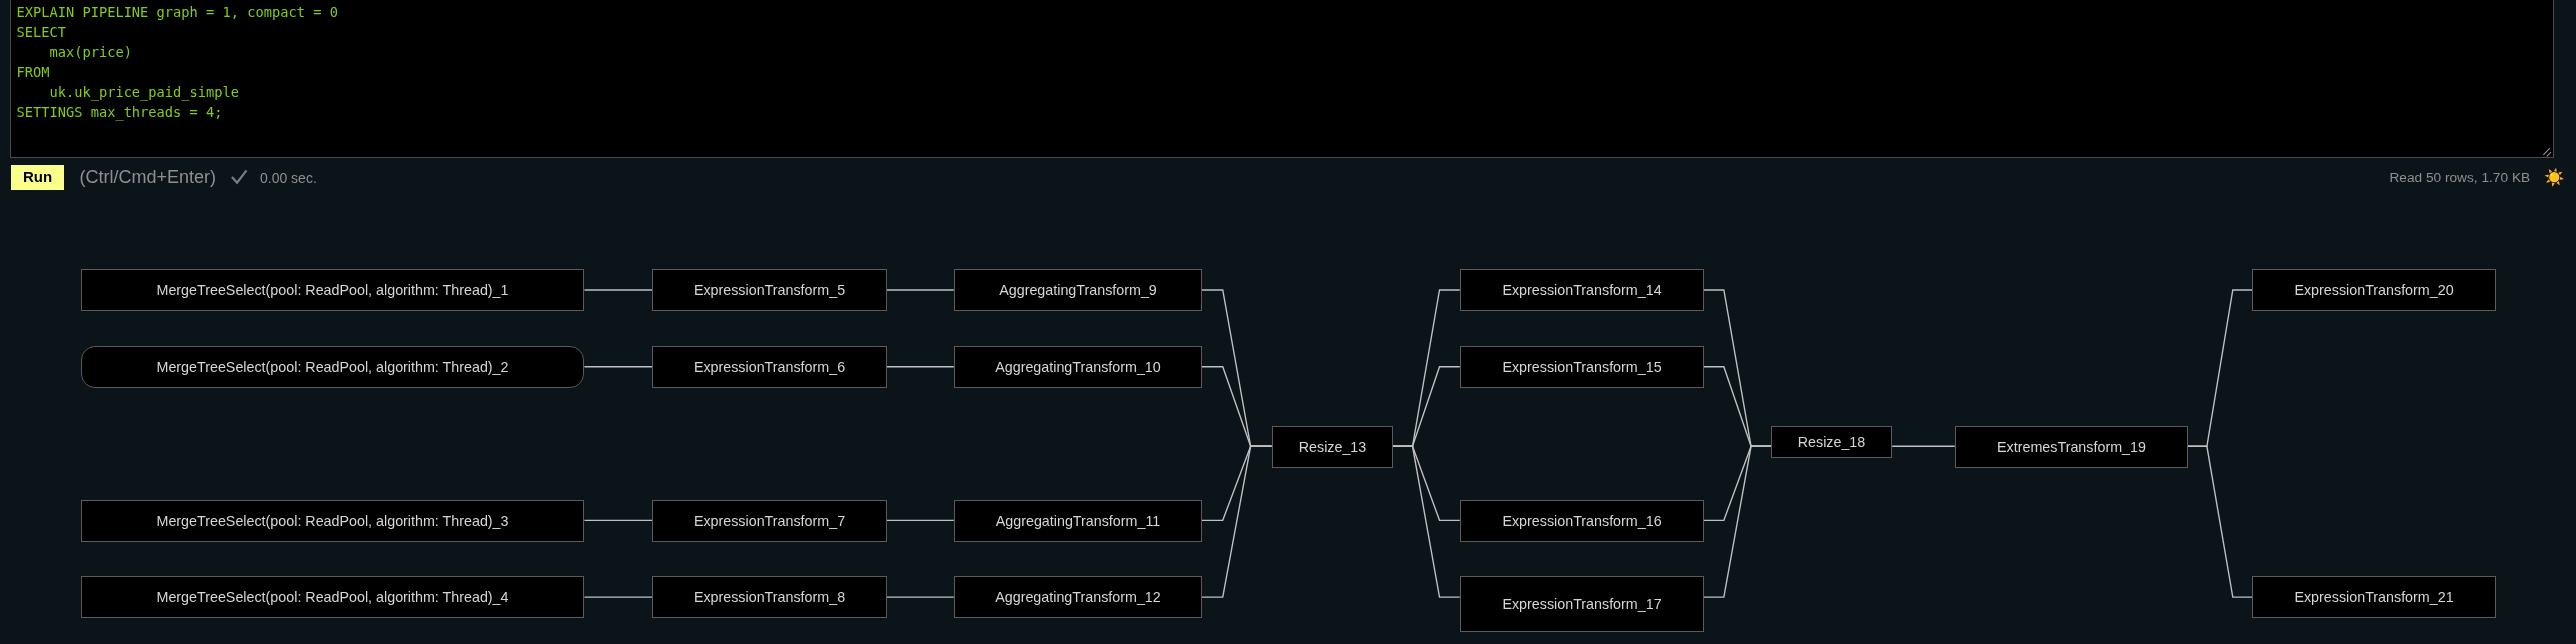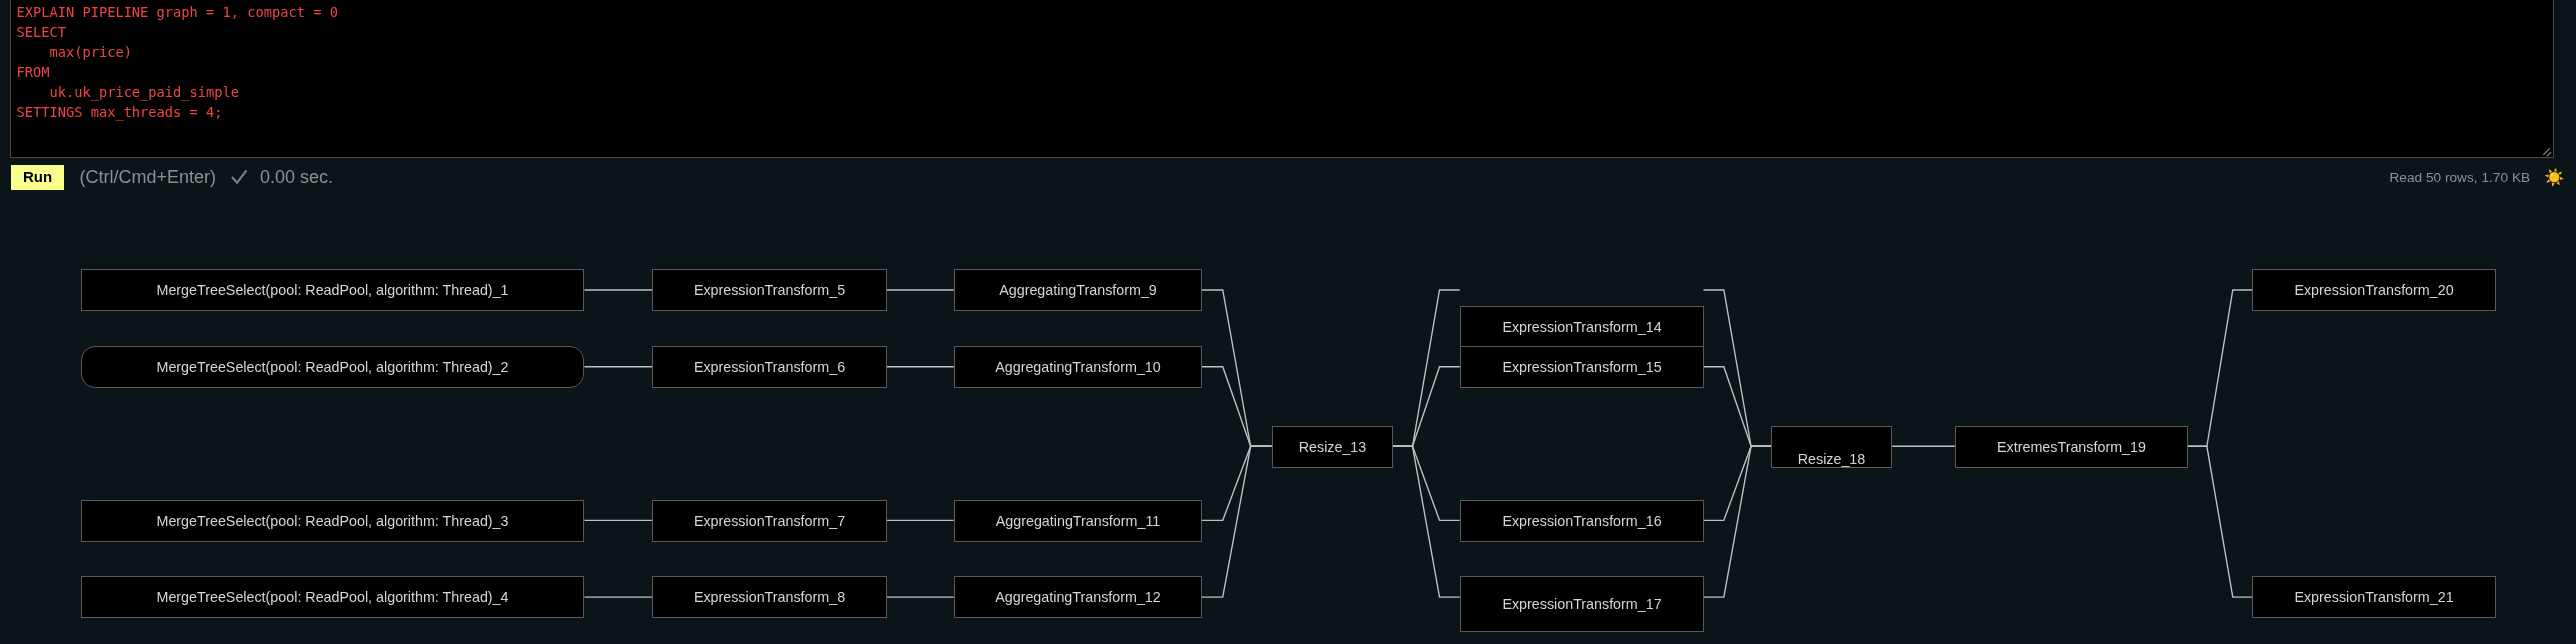--- a/index.html
+++ b/index.html
@@ -23,21 +23,21 @@
     top: 0px;
     width: 2544px;
     height: 158px;
   }
   #sql-editor {
     display: block;
     box-sizing: border-box;
     width: 100%;
     height: 100%;
     background: #000000;
-    color: #ef4444;
+    color: #84cc16;
     border: 1.1px solid #4a4a4a;
     border-top: none;
     outline: none;
     resize: none;
     padding: 2.2px 4.4px 4.4px 5.5px;
     font-family: "DejaVu Sans Mono", "Liberation Mono", monospace;
     font-size: 13.7px;
     line-height: 20px;
     white-space: pre;
     overflow: hidden;
@@ -89,21 +89,21 @@
     color: #8f8f8f;
   }
   #status-check {
     margin-left: 15.4px;
     width: 16.5px;
     height: 16.5px;
     display: inline-block;
   }
   #elapsed-time {
     margin-left: 12px;
-    font-size: 18px;
+    font-size: 14px;
     color: #8f8f8f;
   }
   #toolbar-right {
     margin-left: auto;
     margin-right: 11px;
     display: flex;
     align-items: center;
   }
   #read-stats {
     font-size: 13.7px;
@@ -239,33 +239,33 @@
       </div>
       <div class="graph-node" style="left: 954px; top: 283px; width: 248px; height: 42px; border-color: rgb(90, 90, 90);">
         <span>AggregatingTransform_11</span>
       </div>
       <div class="graph-node" style="left: 954px; top: 359px; width: 248px; height: 42px; border-color: rgb(90, 90, 90);">
         <span>AggregatingTransform_12</span>
       </div>
       <div class="graph-node" style="left: 1272px; top: 209px; width: 121px; height: 42px; border-color: rgb(90, 90, 90);">
         <span>Resize_13</span>
       </div>
-      <div class="graph-node" style="left: 1460px; top: 52px; width: 244px; height: 42px; border-color: rgb(90, 90, 90); margin-top: 37px;">
+      <div class="graph-node" style="left: 1460px; top: 52px; width: 244px; height: 42px; border-color: rgb(90, 90, 90);">
         <span>ExpressionTransform_14</span>
       </div>
       <div class="graph-node" style="left: 1460px; top: 129px; width: 244px; height: 42px; border-color: rgb(90, 90, 90);">
         <span>ExpressionTransform_15</span>
       </div>
       <div class="graph-node" style="left: 1460px; top: 283px; width: 244px; height: 42px; border-color: rgb(90, 90, 90);">
         <span>ExpressionTransform_16</span>
       </div>
       <div class="graph-node" style="left: 1460px; top: 359px; width: 244px; height: 56px; border-color: rgb(90, 90, 90);">
         <span>ExpressionTransform_17</span>
       </div>
-      <div class="graph-node" style="left: 1771px; top: 209px; width: 121px; height: 42px; border-color: rgb(90, 90, 90); align-items: flex-end;">
+      <div class="graph-node" style="left: 1771px; top: 209px; width: 121px; height: 32px; border-color: rgb(90, 90, 90);">
         <span>Resize_18</span>
       </div>
       <div class="graph-node" style="left: 1955px; top: 209px; width: 233px; height: 42px; border-color: rgb(90, 90, 90);">
         <span>ExtremesTransform_19</span>
       </div>
       <div class="graph-node" style="left: 2252px; top: 52px; width: 244px; height: 42px; border-color: rgb(90, 90, 90);">
         <span>ExpressionTransform_20</span>
       </div>
       <div class="graph-node" style="left: 2252px; top: 359px; width: 244px; height: 42px; border-color: rgb(90, 90, 90);">
         <span>ExpressionTransform_21</span>

